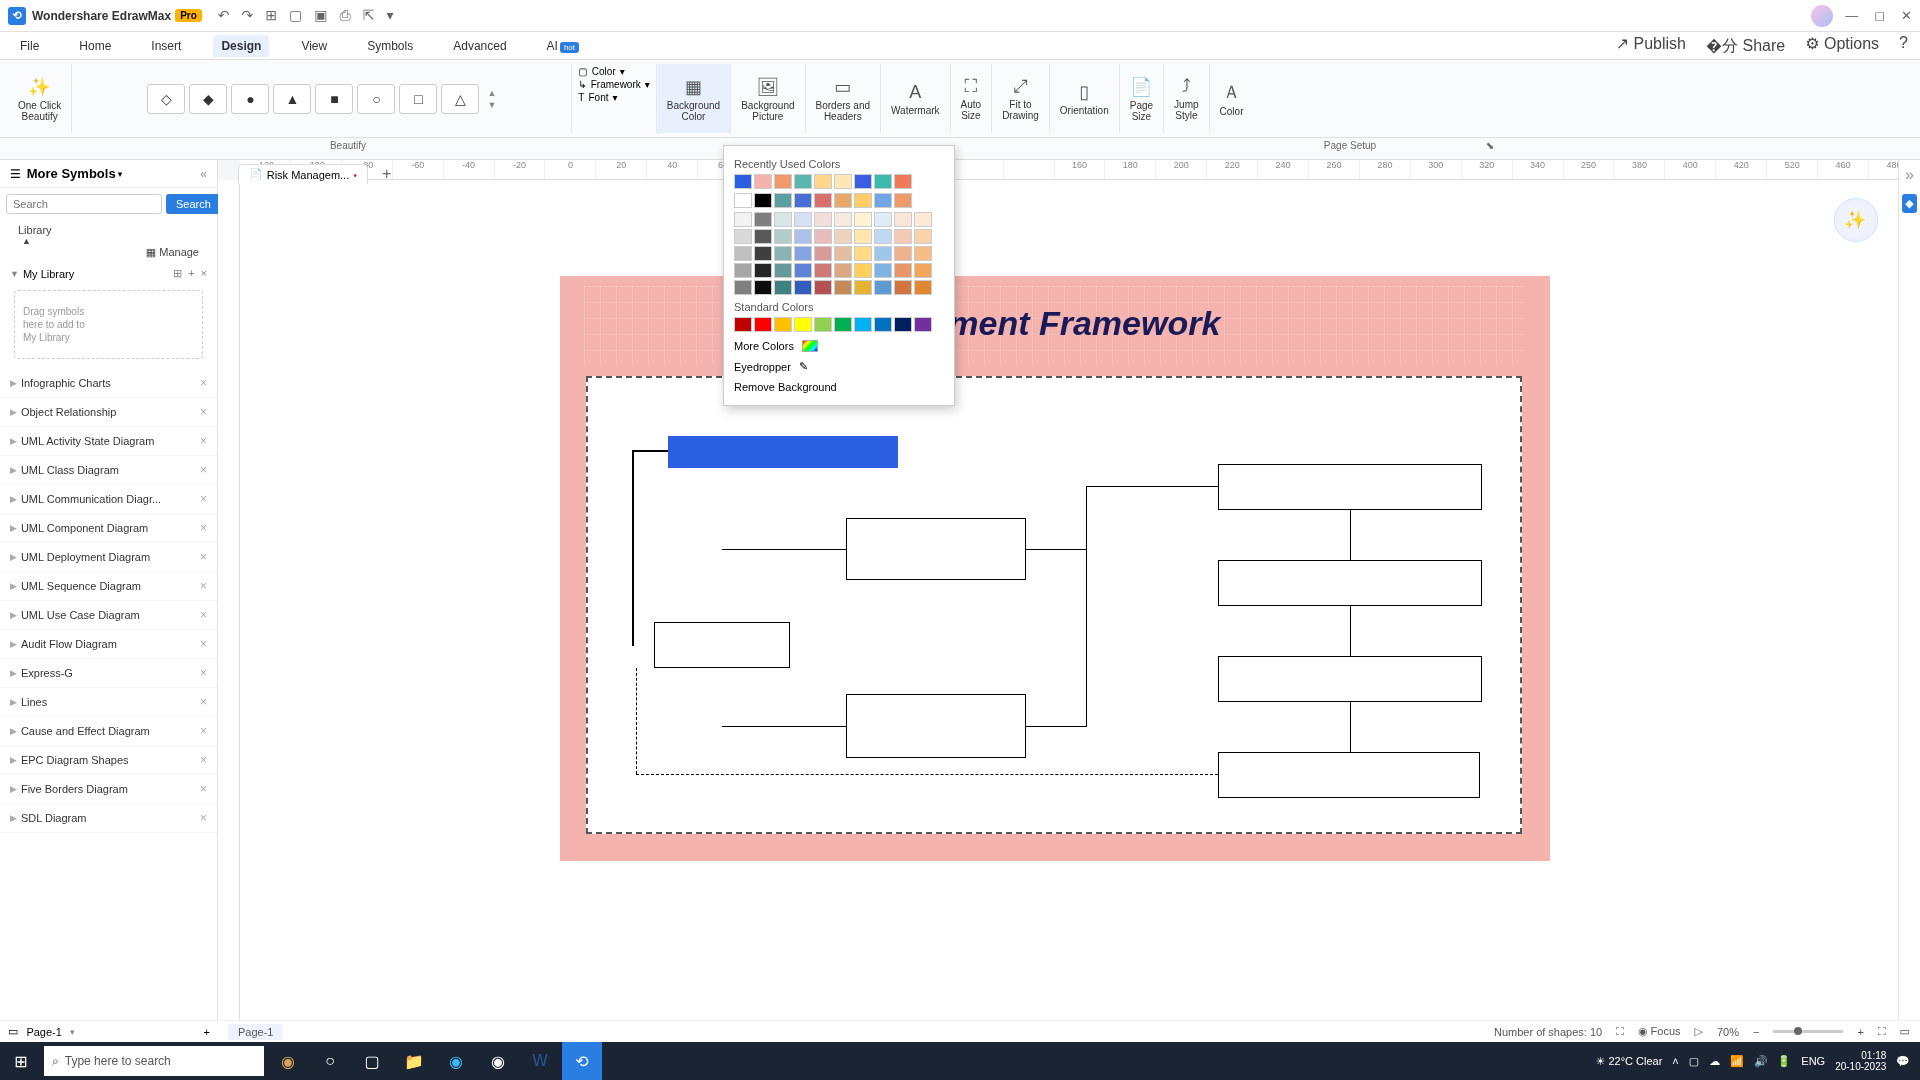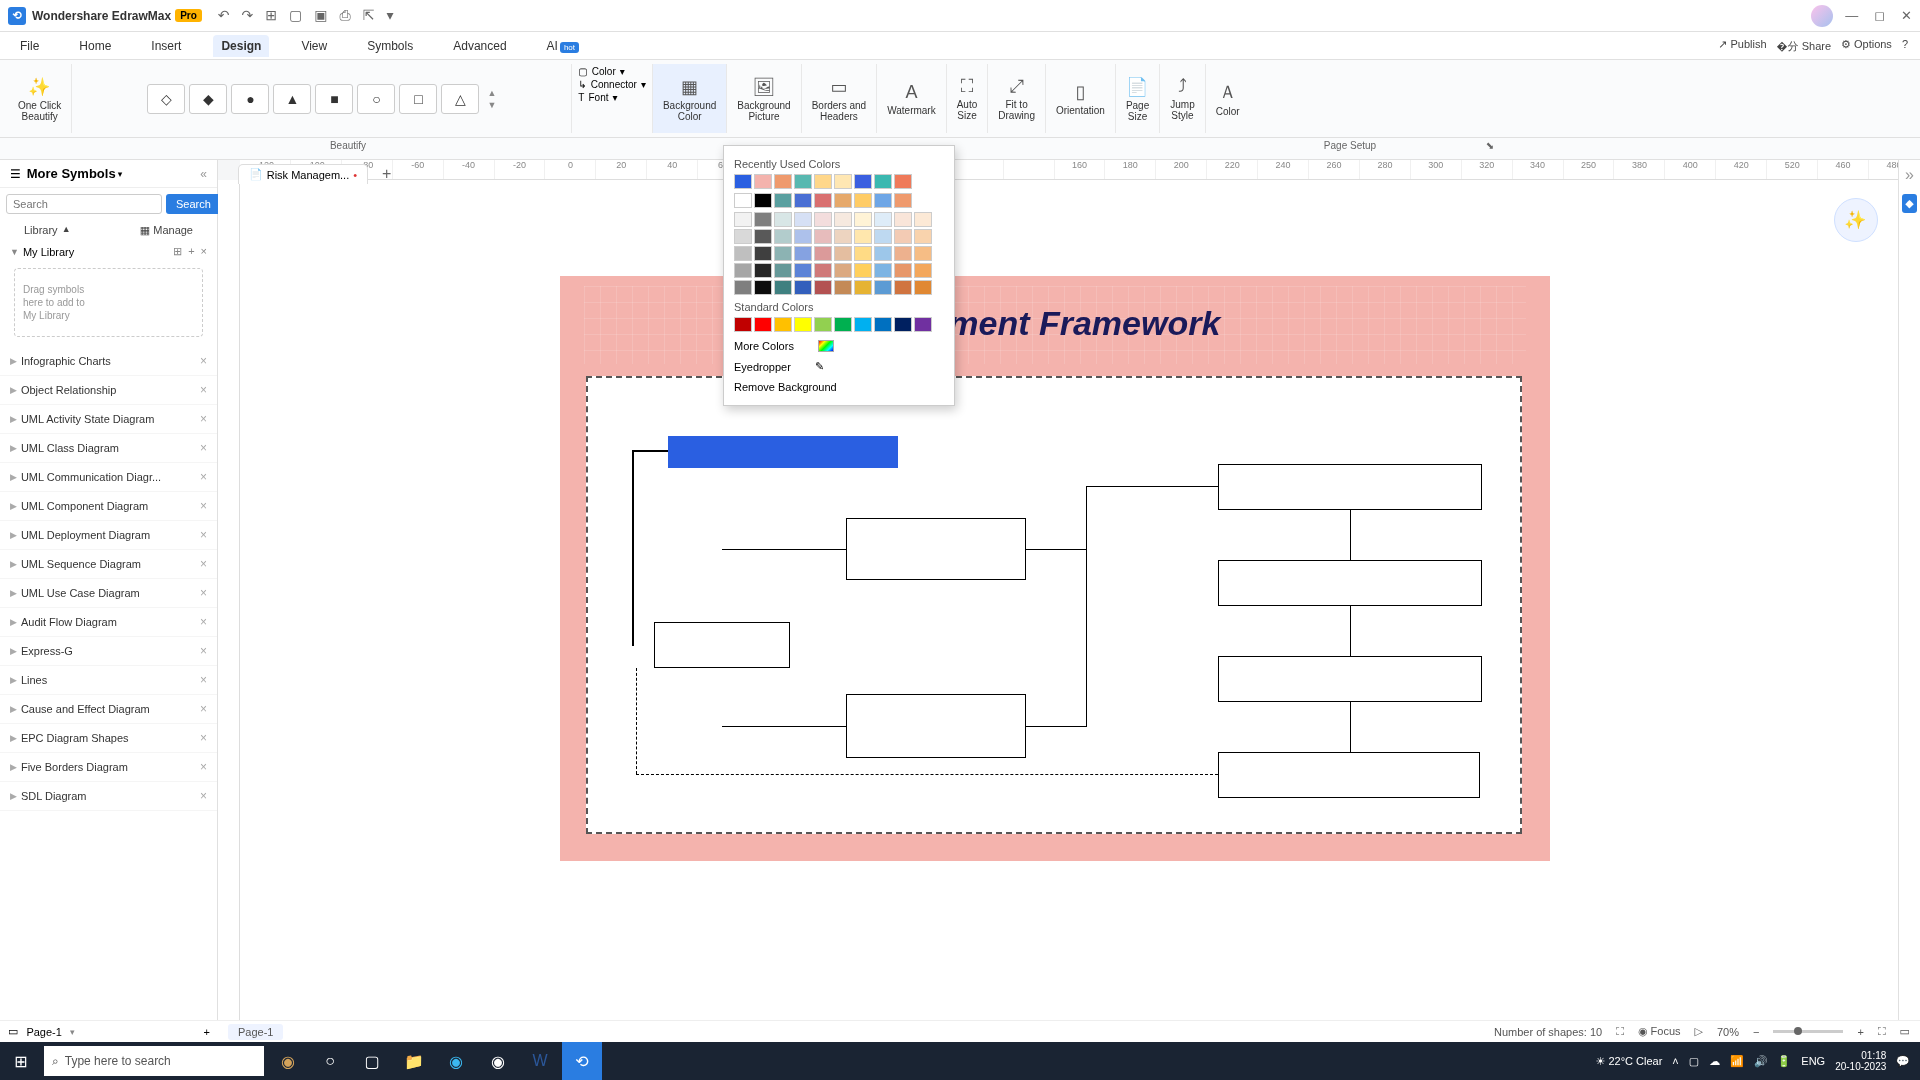--- a/index.html
+++ b/index.html
@@ -15,21 +15,21 @@
 .titlebar .spacer { flex: 1; }
 .titlebar .winctl { display: flex; gap: 16px; }
 .titlebar .winctl span { font-size: 13px; color: #666; cursor: pointer; }
 .titlebar .avatar { width: 22px; height: 22px; border-radius: 50%; background: linear-gradient(135deg,#fbc2eb,#a6c1ee); margin-right: 12px; }
 
 
 .menubar { height: 28px; background: #fff; display: flex; align-items: center; padding: 0 12px; gap: 24px; font-size: 12px; border-bottom: 1px solid #e0e0e0; }
 .menubar .mitem { color: #333; cursor: pointer; padding: 4px 8px; }
 .menubar .mitem.active { background: #e8f0fe; border-radius: 4px 4px 0 0; font-weight: 600; }
 .menubar .mitem .hot { background: #2a7de1; color: #fff; font-size: 8px; padding: 1px 4px; border-radius: 3px; margin-left: 2px; }
-.menubar .right { margin-left: auto; display: flex; gap: 10px; font-size: 11px; color: #444; }
+.menubar .right { margin-left: auto; display: flex; gap: 20px; font-size: 16px; color: #444; }
 .menubar .right span { cursor: pointer; }
 
 
 .ribbon { height: 78px; background: #fafbfc; display: flex; align-items: stretch; border-bottom: 1px solid #e0e0e0; padding: 4px 8px; }
 .rgroup { display: flex; flex-direction: column; align-items: center; justify-content: center; padding: 2px 10px; border-right: 1px solid #e8e8e8; font-size: 10px; color: #333; }
 .rgroup.noborder { border-right: none; }
 .rgroup .icon { font-size: 18px; color: #555; }
 .rgroup .label { text-align: center; line-height: 1.1; margin-top: 2px; }
 .beautify-swatch { width: 38px; height: 30px; border: 1px solid #ccc; border-radius: 3px; background: #fff; display: flex; align-items: center; justify-content: center; font-size: 14px; }
 .vstack { display: flex; flex-direction: column; gap: 2px; font-size: 10px; padding: 2px 6px; }
@@ -42,21 +42,21 @@
 .mainarea { position: absolute; top: 160px; bottom: 38px; left: 0; right: 0; display: flex; }
 
 
 .sidebar { width: 218px; background: #fff; border-right: 1px solid #e0e0e0; display: flex; flex-direction: column; font-size: 12px; }
 .sidebar-header { display: flex; align-items: center; padding: 6px 10px; border-bottom: 1px solid #eee; }
 .sidebar-header .title { font-weight: 600; font-size: 13px; }
 .sidebar-header .collapse { margin-left: auto; color: #999; cursor: pointer; }
 .searchrow { display: flex; padding: 6px; gap: 4px; }
 .searchrow input { flex: 1; border: 1px solid #ccc; border-radius: 3px; padding: 3px 6px; font-size: 11px; }
 .searchrow button { background: #2a7de1; color: #fff; border: none; border-radius: 3px; padding: 3px 10px; font-size: 11px; cursor: pointer; }
-.librow { display: flex; padding: 4px 24px; font-size: 11px; color: #444; }
+.librow { display: flex; padding: 4px 18px; font-size: 11px; color: #444; flex-direction: column; }
 .librow .right { margin-left: auto; cursor: pointer; }
 .mylib { padding: 4px 10px; font-size: 11px; display: flex; align-items: center; }
 .mylib .icons { margin-left: auto; display: flex; gap: 6px; color: #888; }
 .dropzone { margin: 6px 14px 10px; border: 1px dashed #ccc; border-radius: 4px; padding: 14px 8px; font-size: 10px; color: #999; line-height: 1.3; }
 .catlist { flex: 1; overflow-y: auto; }
 .catitem { display: flex; align-items: center; padding: 7px 10px; font-size: 11px; color: #333; border-bottom: 1px solid #f5f5f5; cursor: pointer; }
 .catitem .chev { color: #aaa; margin-right: 4px; font-size: 9px; }
 .catitem .close { margin-left: auto; color: #aaa; font-size: 12px; }
 
 
@@ -77,21 +77,21 @@
 .diagram-inner { position: absolute; left: 26px; top: 100px; width: 936px; height: 458px; background: #fff; border: 2px dashed #555; }
 .dbox { position: absolute; border: 1.5px solid #000; background: #fff; }
 .dbox.blue { background: #2a5fe1; border-color: #2a5fe1; }
 
 
 .colormenu { position: absolute; left: 723px; top: 145px; width: 232px; background: #fff; border: 1px solid #ccc; box-shadow: 2px 4px 10px rgba(0,0,0,.2); padding: 8px 10px; font-size: 11px; z-index: 100; }
 .colormenu .sect { color: #555; margin: 4px 0; }
 .swatchrow { display: flex; gap: 2px; margin-bottom: 4px; flex-wrap: wrap; }
 .swatch { width: 18px; height: 15px; border: 1px solid #ccc; cursor: pointer; }
 .swatchgrid { display: grid; grid-template-columns: repeat(10, 18px); gap: 2px; margin-bottom: 6px; }
-.menuitem { padding: 4px 0; display: flex; align-items: center; gap: 24px; cursor: pointer; }
+.menuitem { padding: 4px 0; display: flex; align-items: center; gap: 8px; cursor: pointer; }
 .gradient-sw { width: 16px; height: 12px; background: linear-gradient(135deg, red, yellow, lime, cyan, blue); border: 1px solid #aaa; }
 
 
 .colorbar { position: absolute; bottom: 38px; left: 218px; right: 0; height: 18px; background: #fff; display: flex; align-items: center; padding: 0 6px; gap: 2px; border-top: 1px solid #e0e0e0; }
 .colorbar .csw { width: 16px; height: 12px; border: 1px solid #999; }
 .pagetabs { position: absolute; bottom: 38px; left: 0; width: 218px; height: 22px; background: #fff; border-top: 1px solid #eee; display: flex; align-items: center; font-size: 11px; padding: 0 8px; gap: 8px; }
 .bottomstatus { position: absolute; bottom: 38px; left: 218px; right: 0; height: 22px; background: #fff; border-top: 1px solid #eee; display: flex; align-items: center; font-size: 11px; padding: 0 10px; color: #555; }
 .bottomstatus .right { margin-left: auto; display: flex; gap: 14px; align-items: center; }
 
 
@@ -165,21 +165,21 @@
     <div class="beautify-swatch">○</div>
     <div class="beautify-swatch">□</div>
     <div class="beautify-swatch">△</div>
     <div style="display:flex;flex-direction:column;gap:2px;margin-left:4px">
       <span style="font-size:9px;color:#888">▲</span>
       <span style="font-size:9px;color:#888">▼</span>
     </div>
   </div>
   <div class="vstack" style="border-right:1px solid #e8e8e8">
     <div class="row">▢ <span>Color</span> ▾</div>
-    <div class="row">↳ <span>Connector</span> ▾</div>
+    <div class="row">↳ <span>Framework</span> ▾</div>
     <div class="row">T <span>Font</span> ▾</div>
   </div>
   <div class="rgroup" style="background:#e8f0fe">
     <span class="icon">▦</span>
     <span class="label" style="white-space:pre-line">Background
 Color</span>
   </div>
   <div class="rgroup">
     <span class="icon">🖼</span>
     <span class="label" style="white-space:pre-line">Background

